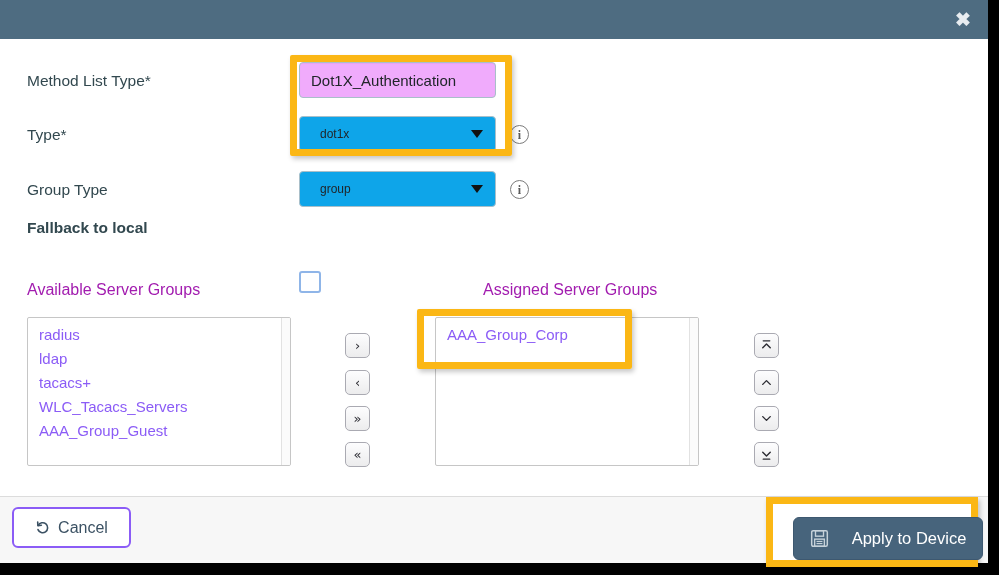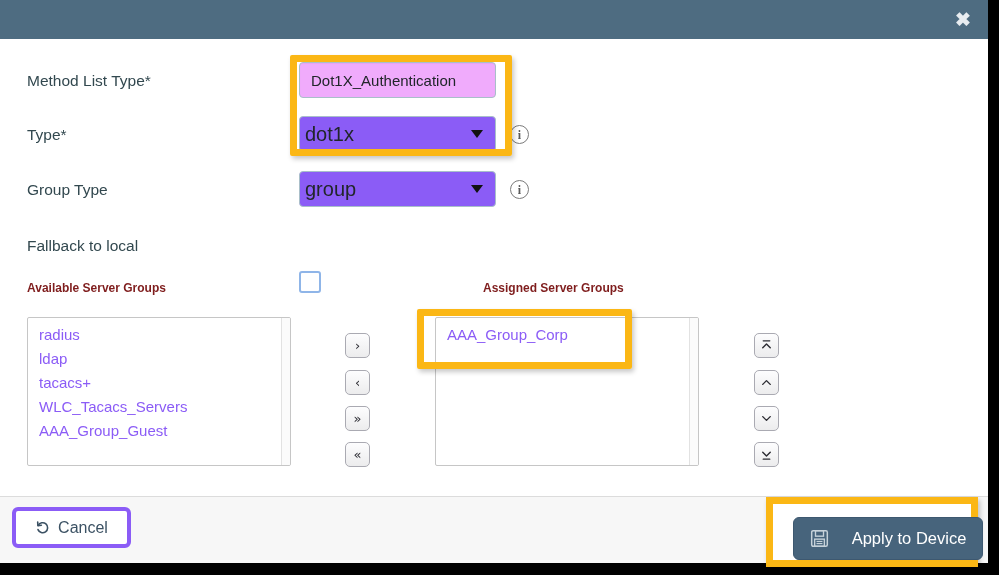--- a/index.html
+++ b/index.html
@@ -68,26 +68,26 @@
     border: 1px solid #a9bfc9;
     border-radius: 4px;
     display: flex; align-items: center;
     padding: 16px 11px;
     font-size: 15px;
     color: #21262a;
     box-shadow: 0 1px 1px rgba(0,0,0,.04) inset;
   }
   .selectfield {
     position: absolute;
-    background: #8b5cf6;
+    background: #0ea5e9;
     border: 1px solid #a9bfc9;
     border-radius: 4px;
     display: flex; align-items: center;
-    padding: 0 5px;
-    font-size: 20px;
+    padding: 0 20px;
+    font-size: 12px;
     color: #21262a;
     cursor: pointer;
   }
   .caret {
     position: absolute;
     right: 12px; top: 50%;
     transform: translateY(-50%);
     width: 0; height: 0;
     border-left: 6px solid transparent;
     border-right: 6px solid transparent;
@@ -110,23 +110,23 @@
     position: absolute;
     left: 299px; top: 232px;
     width: 22px; height: 22px;
     border: 2px solid #8fb5e8;
     border-radius: 3px;
     background: #fff;
     cursor: pointer;
   }
   .grp-heading {
     position: absolute;
-    color: #7f1d1d;
-    font-size: 12px;
-    font-weight: 700;
+    color: #a21caf;
+    font-size: 16px;
+    font-weight: 400;
     white-space: nowrap;
   }
   .listbox {
     position: absolute;
     background: #fff;
     border: 1px solid #c6c6c6;
     border-radius: 2px;
     overflow: hidden;
   }
   .listbox .scroll-track {
@@ -164,21 +164,21 @@
     left: 0; top: 496px;
     width: 988px; height: 67px;
     background: #f7f7f7;
     border-top: 1px solid #dcdcdc;
   }
   #cancel-btn {
     position: absolute;
     left: 12px; top: 10px;
     width: 119px; height: 41px;
     background: #ffffff;
-    border: 4px solid #8b5cf6;
+    border: 2px solid #8b5cf6;
     border-radius: 6px;
     display: flex; align-items: center; justify-content: center;
     gap: 7px;
     font-size: 16px;
     color: #3b5163;
     cursor: pointer;
   }
   #apply-btn {
     position: absolute;
     left: 20px; top: 13px;
@@ -238,21 +238,21 @@
       </div>
       <div class="infoicon" style="left:510px; top:86px;">i</div>
 
       <div class="lbl" style="left:27px; top:142px;">Group Type</div>
       <div class="selectfield" style="left:299px; top:132px; width:197px; height:36px;">
         <span>group</span>
         <span class="caret"></span>
       </div>
       <div class="infoicon" style="left:510px; top:141px;">i</div>
 
-      <div class="lbl" style="left:27px; top:198px;">Fallback to local</div>
+      <div class="lbl" style="left:27px; top:180px;font-weight:bold;">Fallback to local</div>
       <div id="fallback-cb"></div>
 
       <div class="grp-heading" style="left:27px; top:242px;">Available Server Groups</div>
       <div class="grp-heading" style="left:483px; top:242px;">Assigned Server Groups</div>
 
       <div class="listbox" style="left:27px; top:278px; width:264px; height:149px;">
         <div class="scroll-track"></div>
         <div style="padding-top:5px;">
           <div class="listitem">radius</div>
           <div class="listitem">ldap</div>

